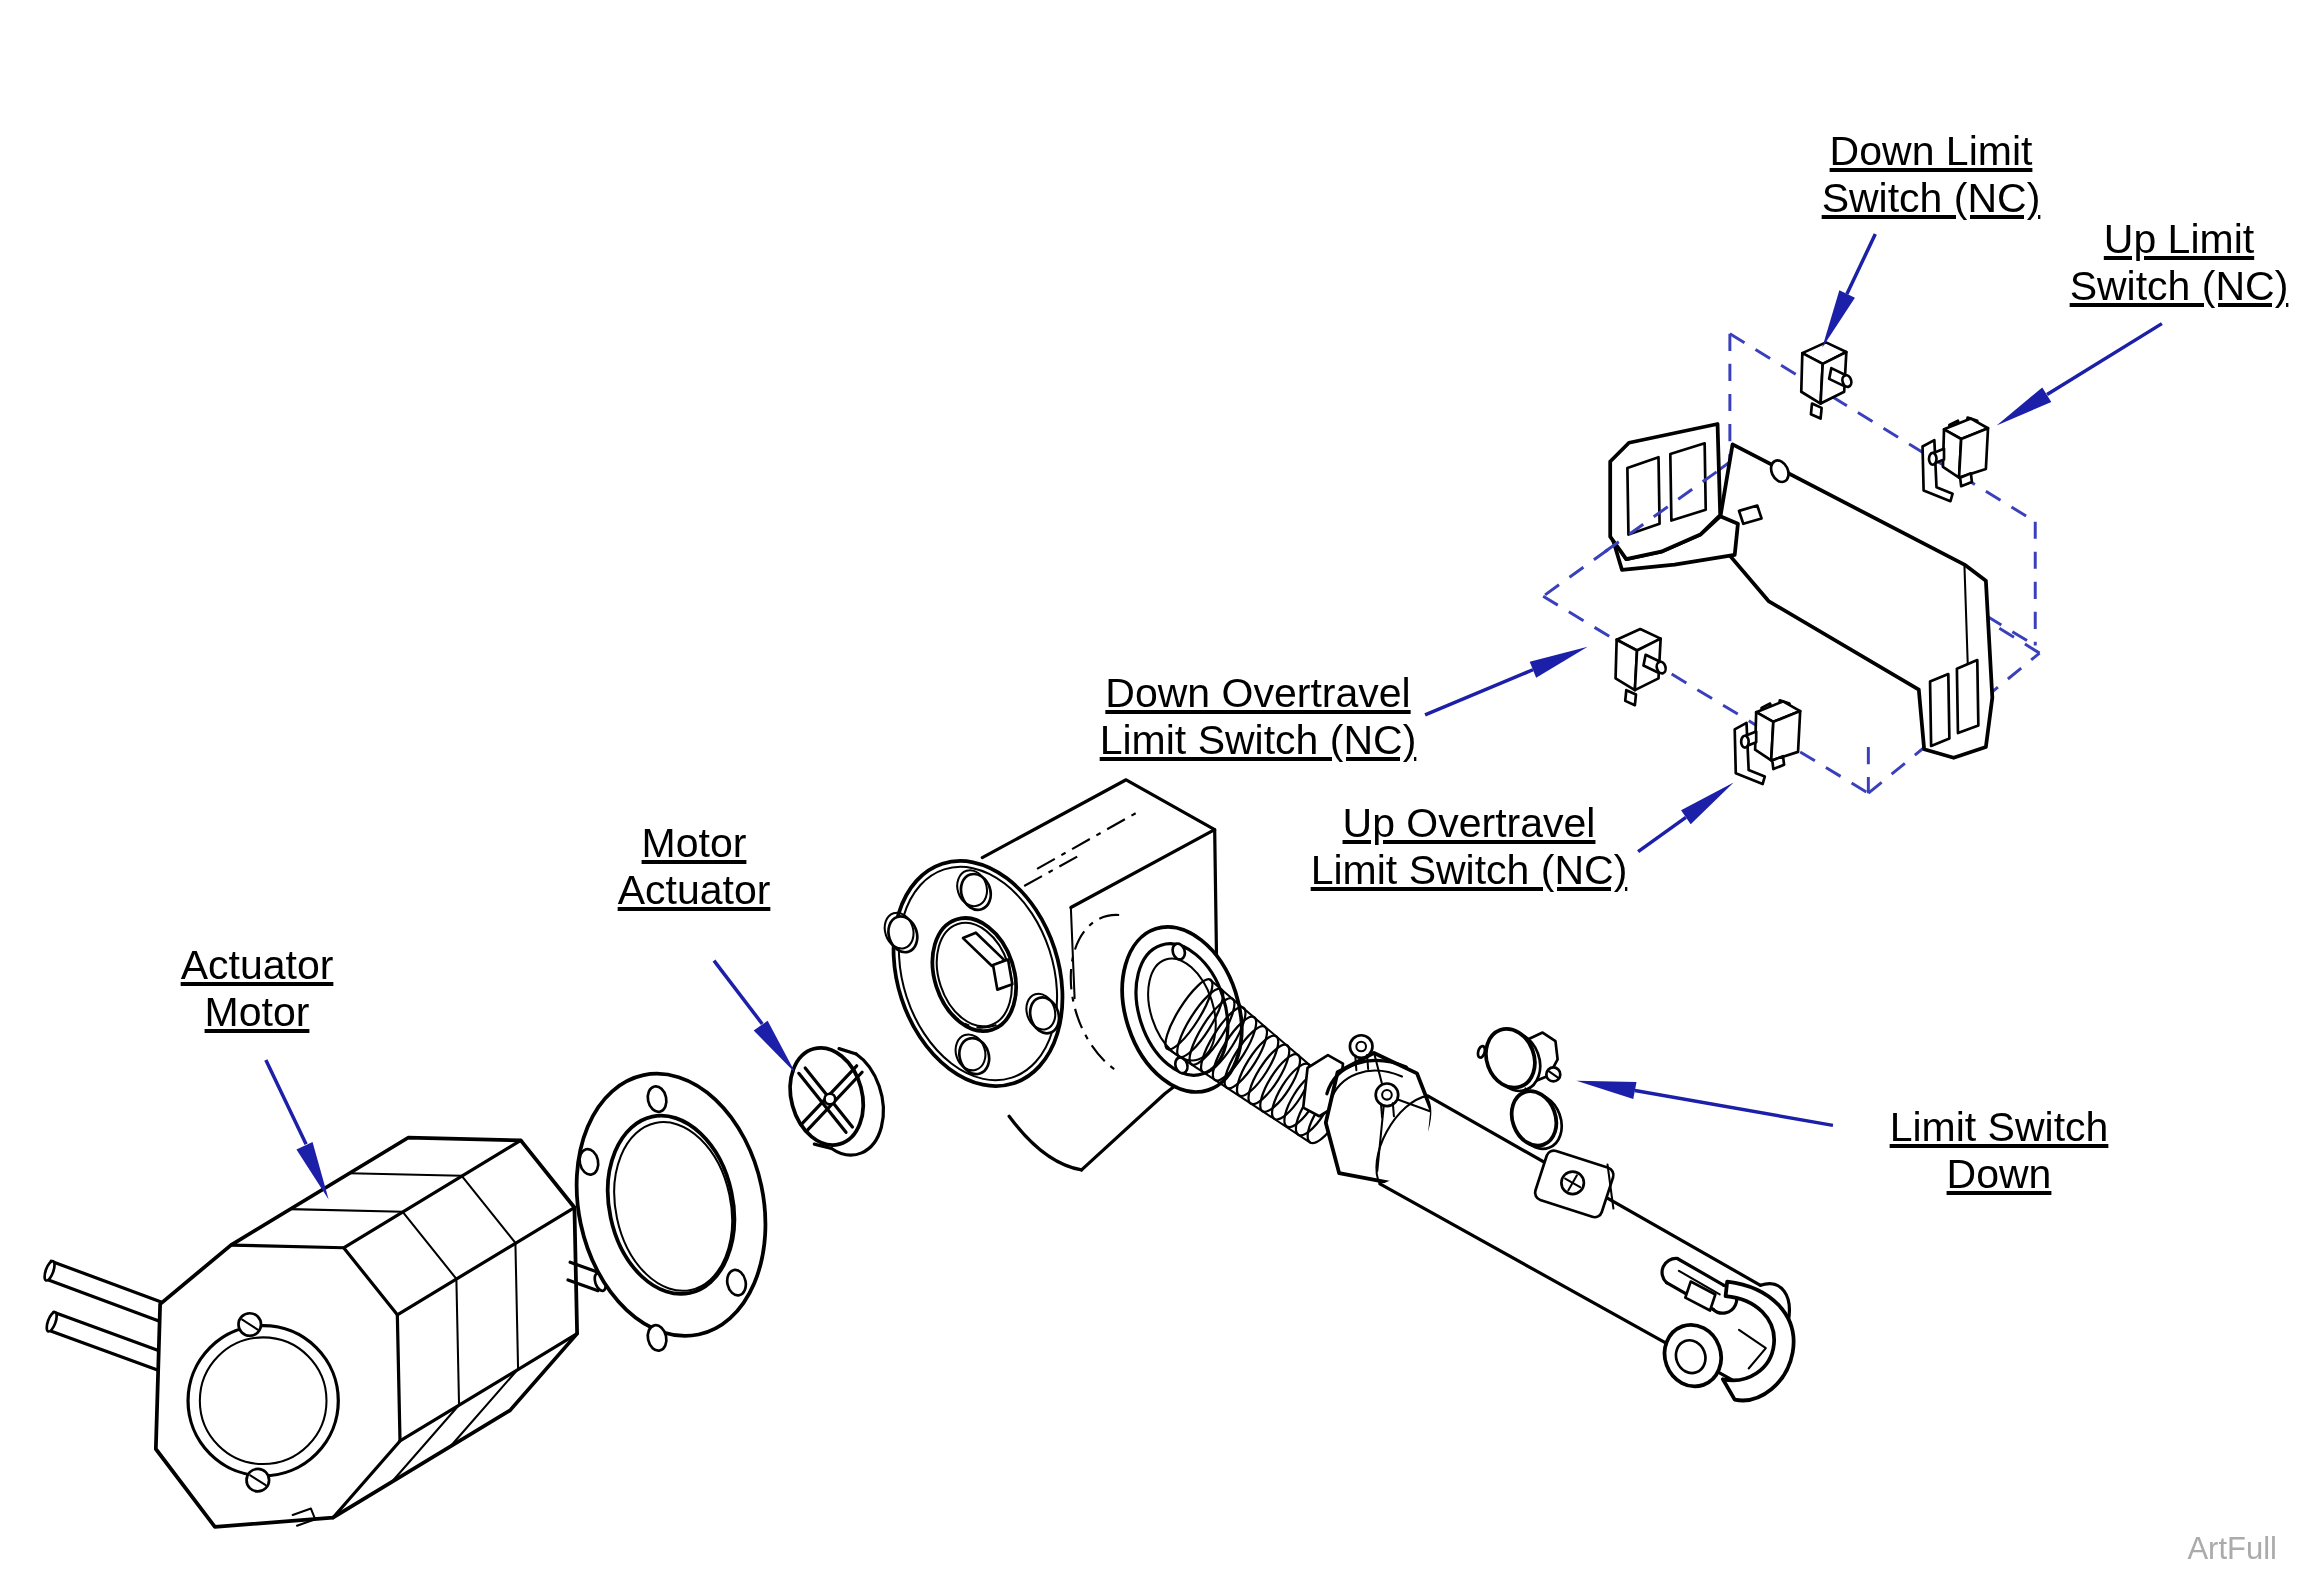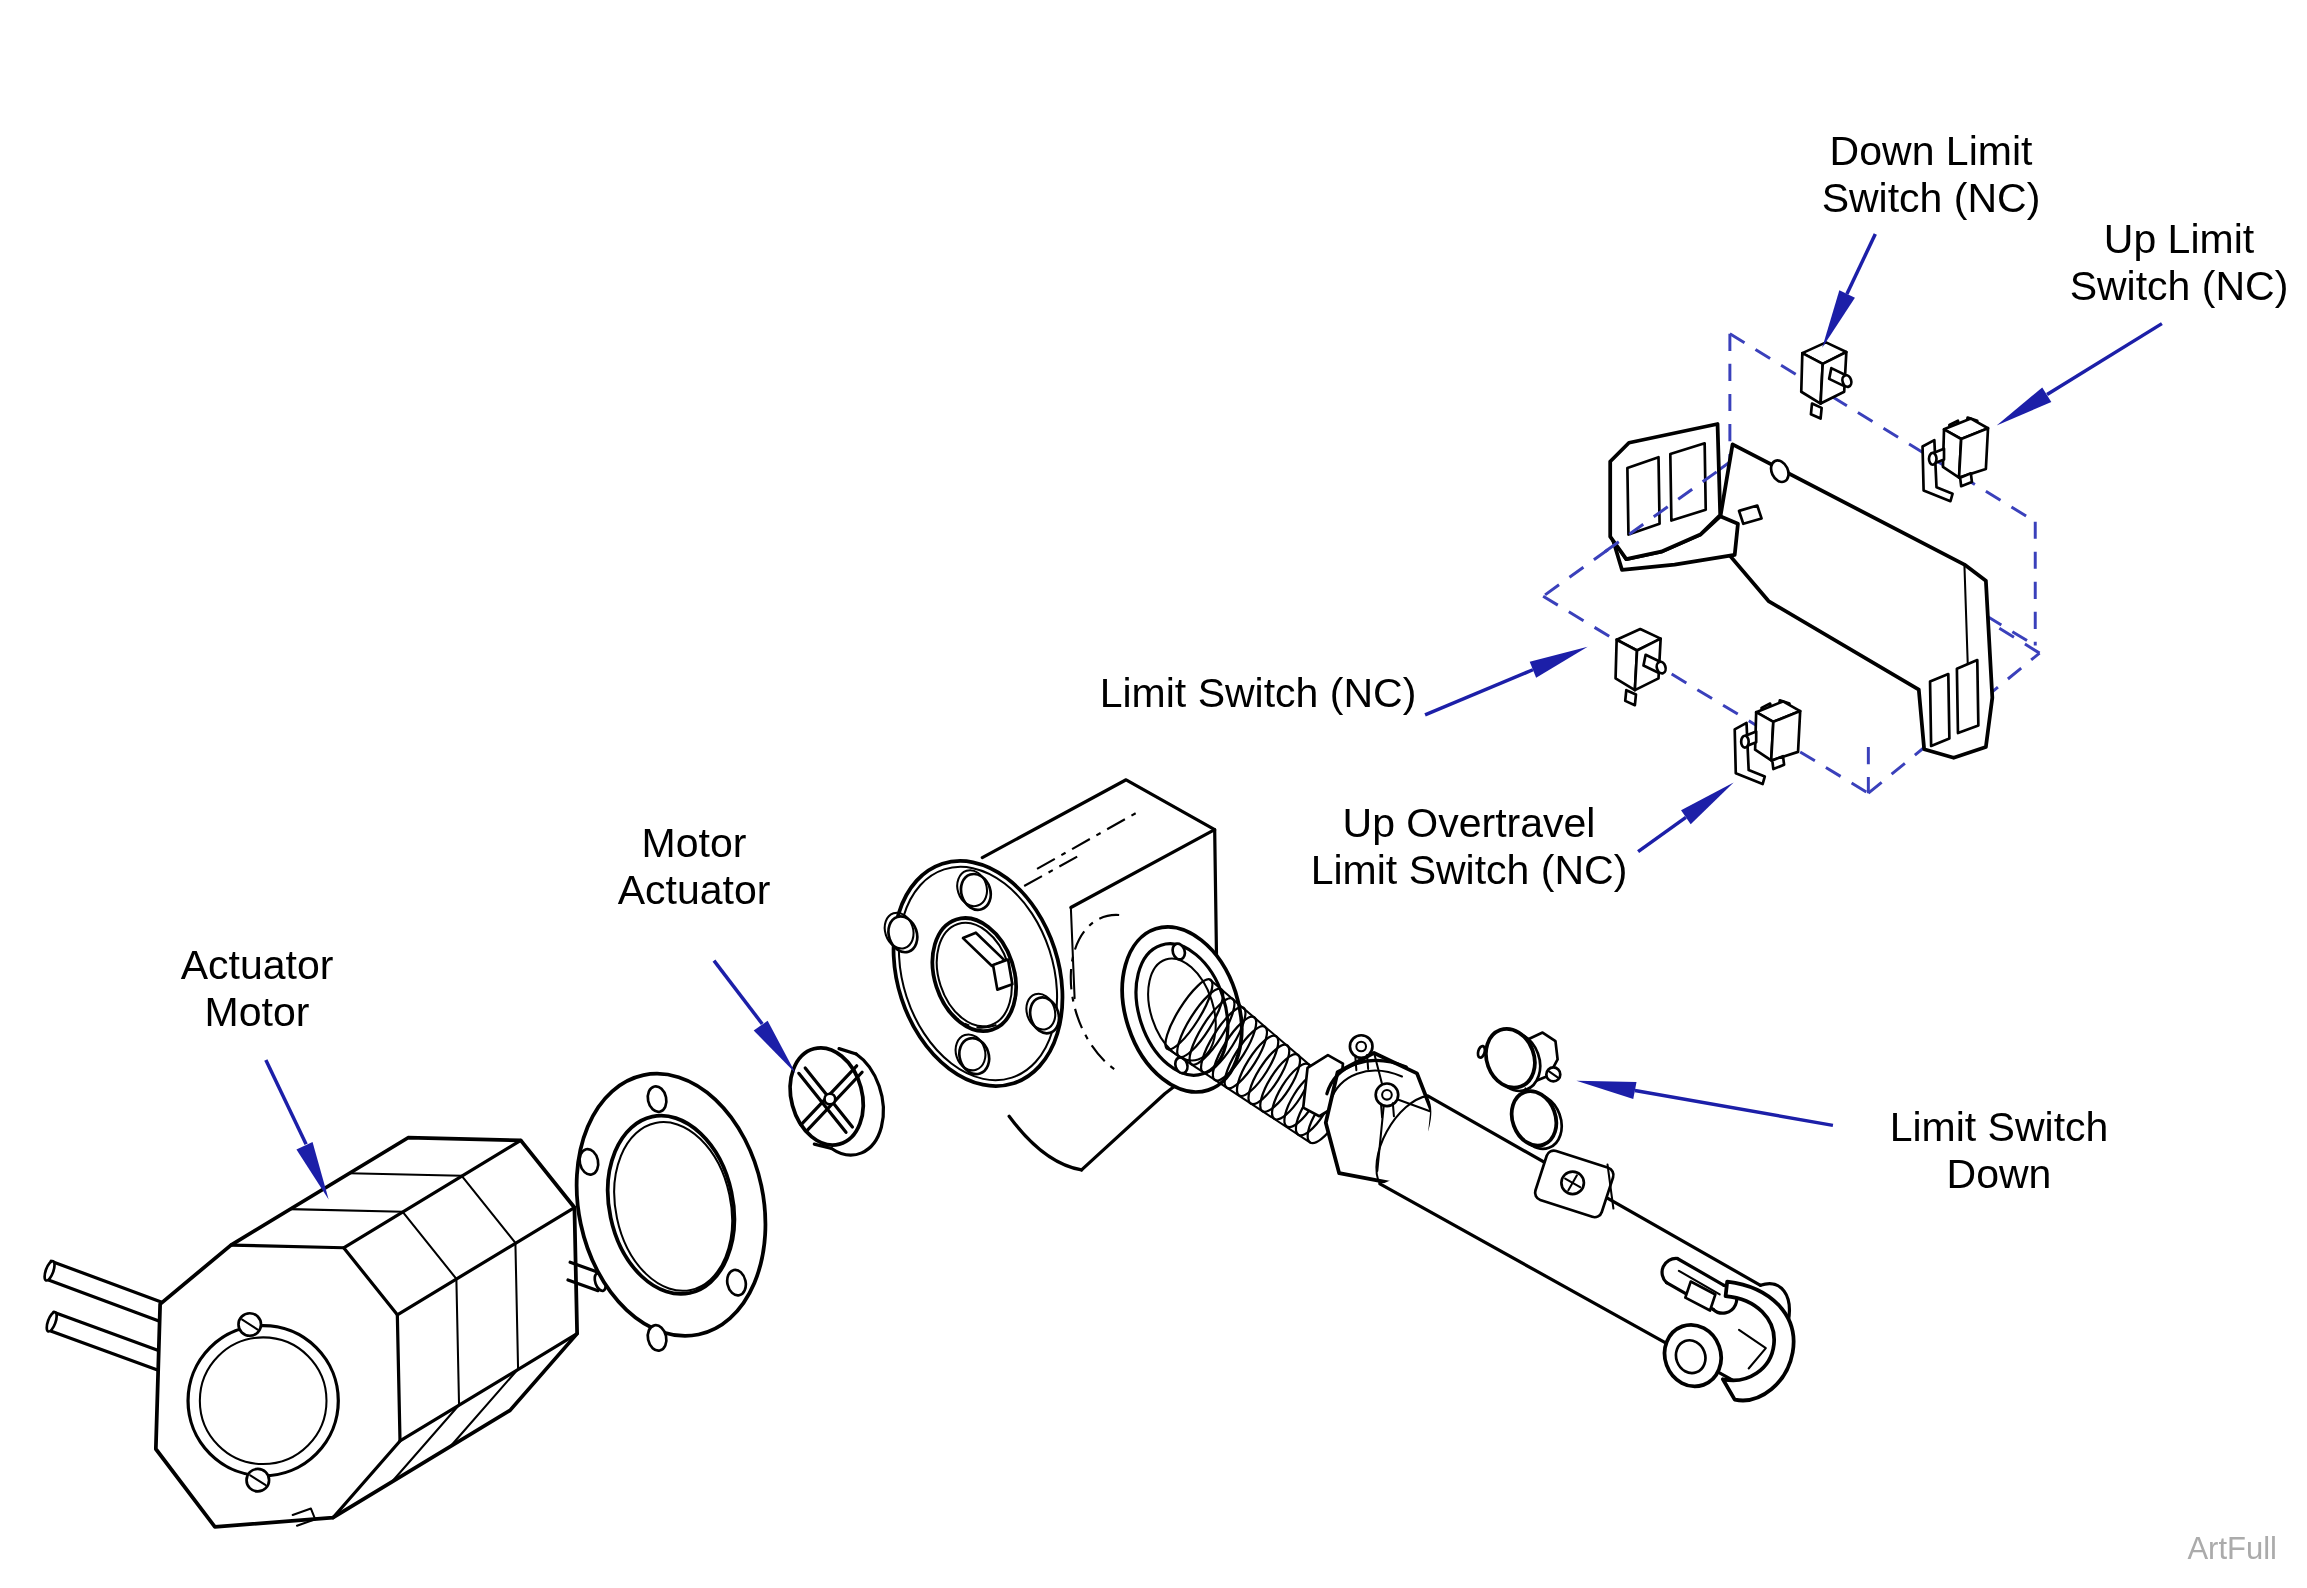--- a/index.html
+++ b/index.html
@@ -19,21 +19,21 @@
   .dash{fill:none;stroke:var(--dash-blue,#3a40bb);stroke-width:5.5;stroke-dasharray:32 24;}
   .lead{fill:none;stroke:var(--leader-blue,#1c1fa8);stroke-width:6.5;}
   .leadh{fill:var(--leader-blue,#1c1fa8);stroke:none;}
   .whitefill{fill:#ffffff;stroke:none;}
   
   .lbl{
     position:absolute;transform:translateX(-50%);
     text-align:center;font-size:41px;line-height:47px;
     color:var(--label-text,#000);white-space:nowrap;
   }
-  .lbl span{display:block;}
+  .lbl span{display:block;text-decoration:underline;}
   .wm{
     position:absolute;right:30px;bottom:21.5px;
     font-size:31px;color:var(--watermark-gray,#ababab);
   }
 </style>
 </head>
 <body>
 
 <div id="canvas">
 
@@ -267,20 +267,21 @@
 
 <div class="lbl" style="left:1931px;top:128px">
   <span>Down Limit</span>
   <span>Switch (NC)</span>
 </div>
 <div class="lbl" style="left:2179px;top:216px">
   <span>Up Limit</span>
   <span>Switch (NC)</span>
 </div>
 <div class="lbl" style="left:1258px;top:670px">
+  <span>Down Overtravel</span>
   <span>Limit Switch (NC)</span>
 </div>
 <div class="lbl" style="left:1469px;top:800px">
   <span>Up Overtravel</span>
   <span>Limit Switch (NC)</span>
 </div>
 <div class="lbl" style="left:694px;top:820px">
   <span>Motor</span>
   <span>Actuator</span>
 </div>

